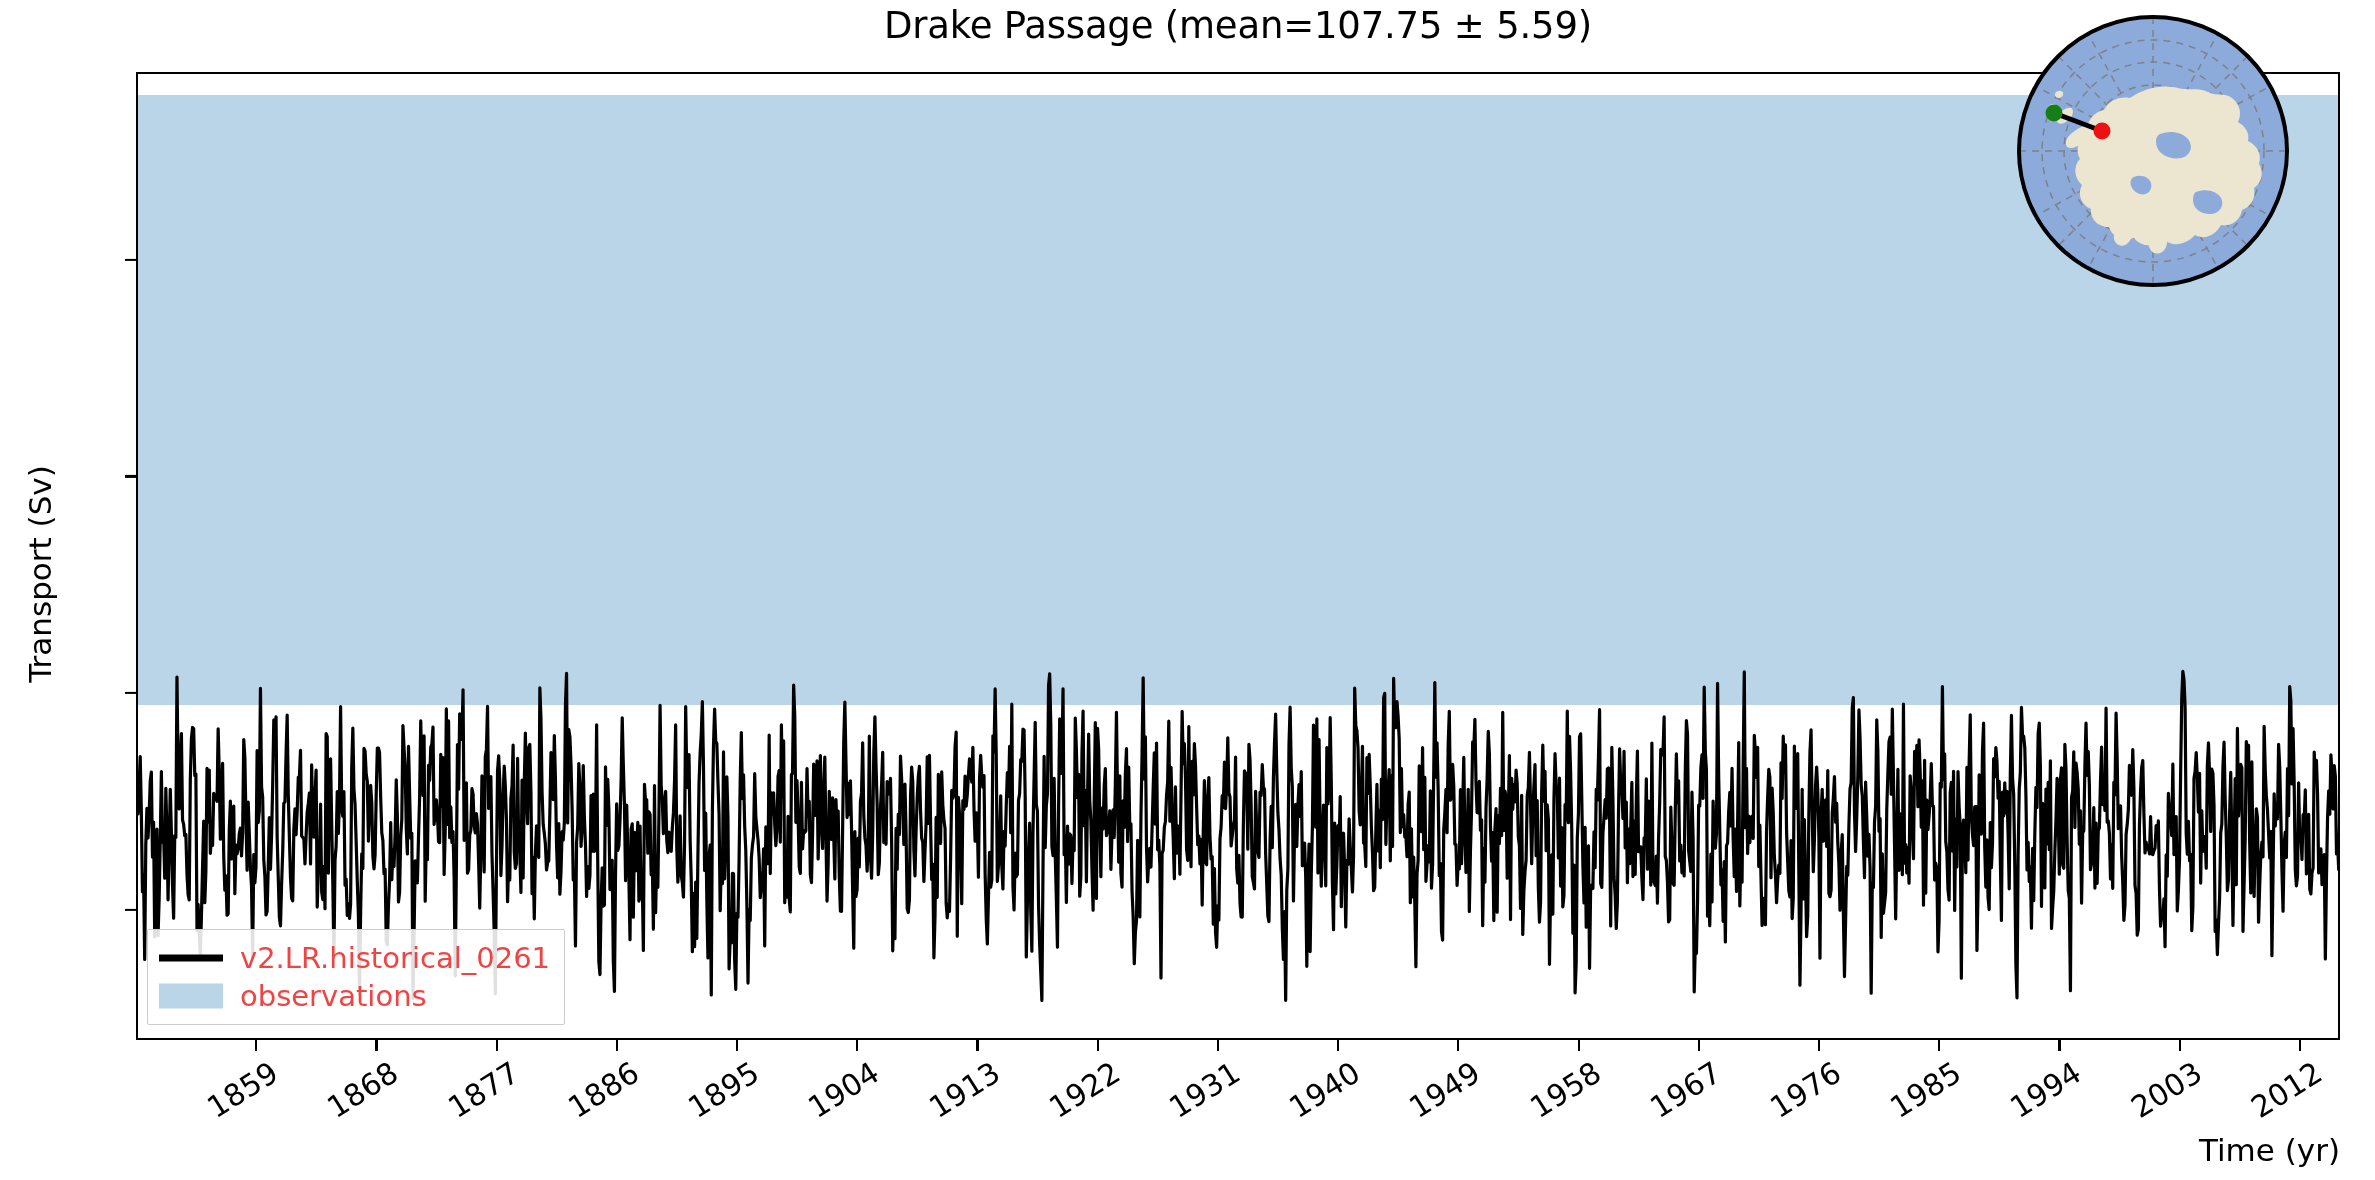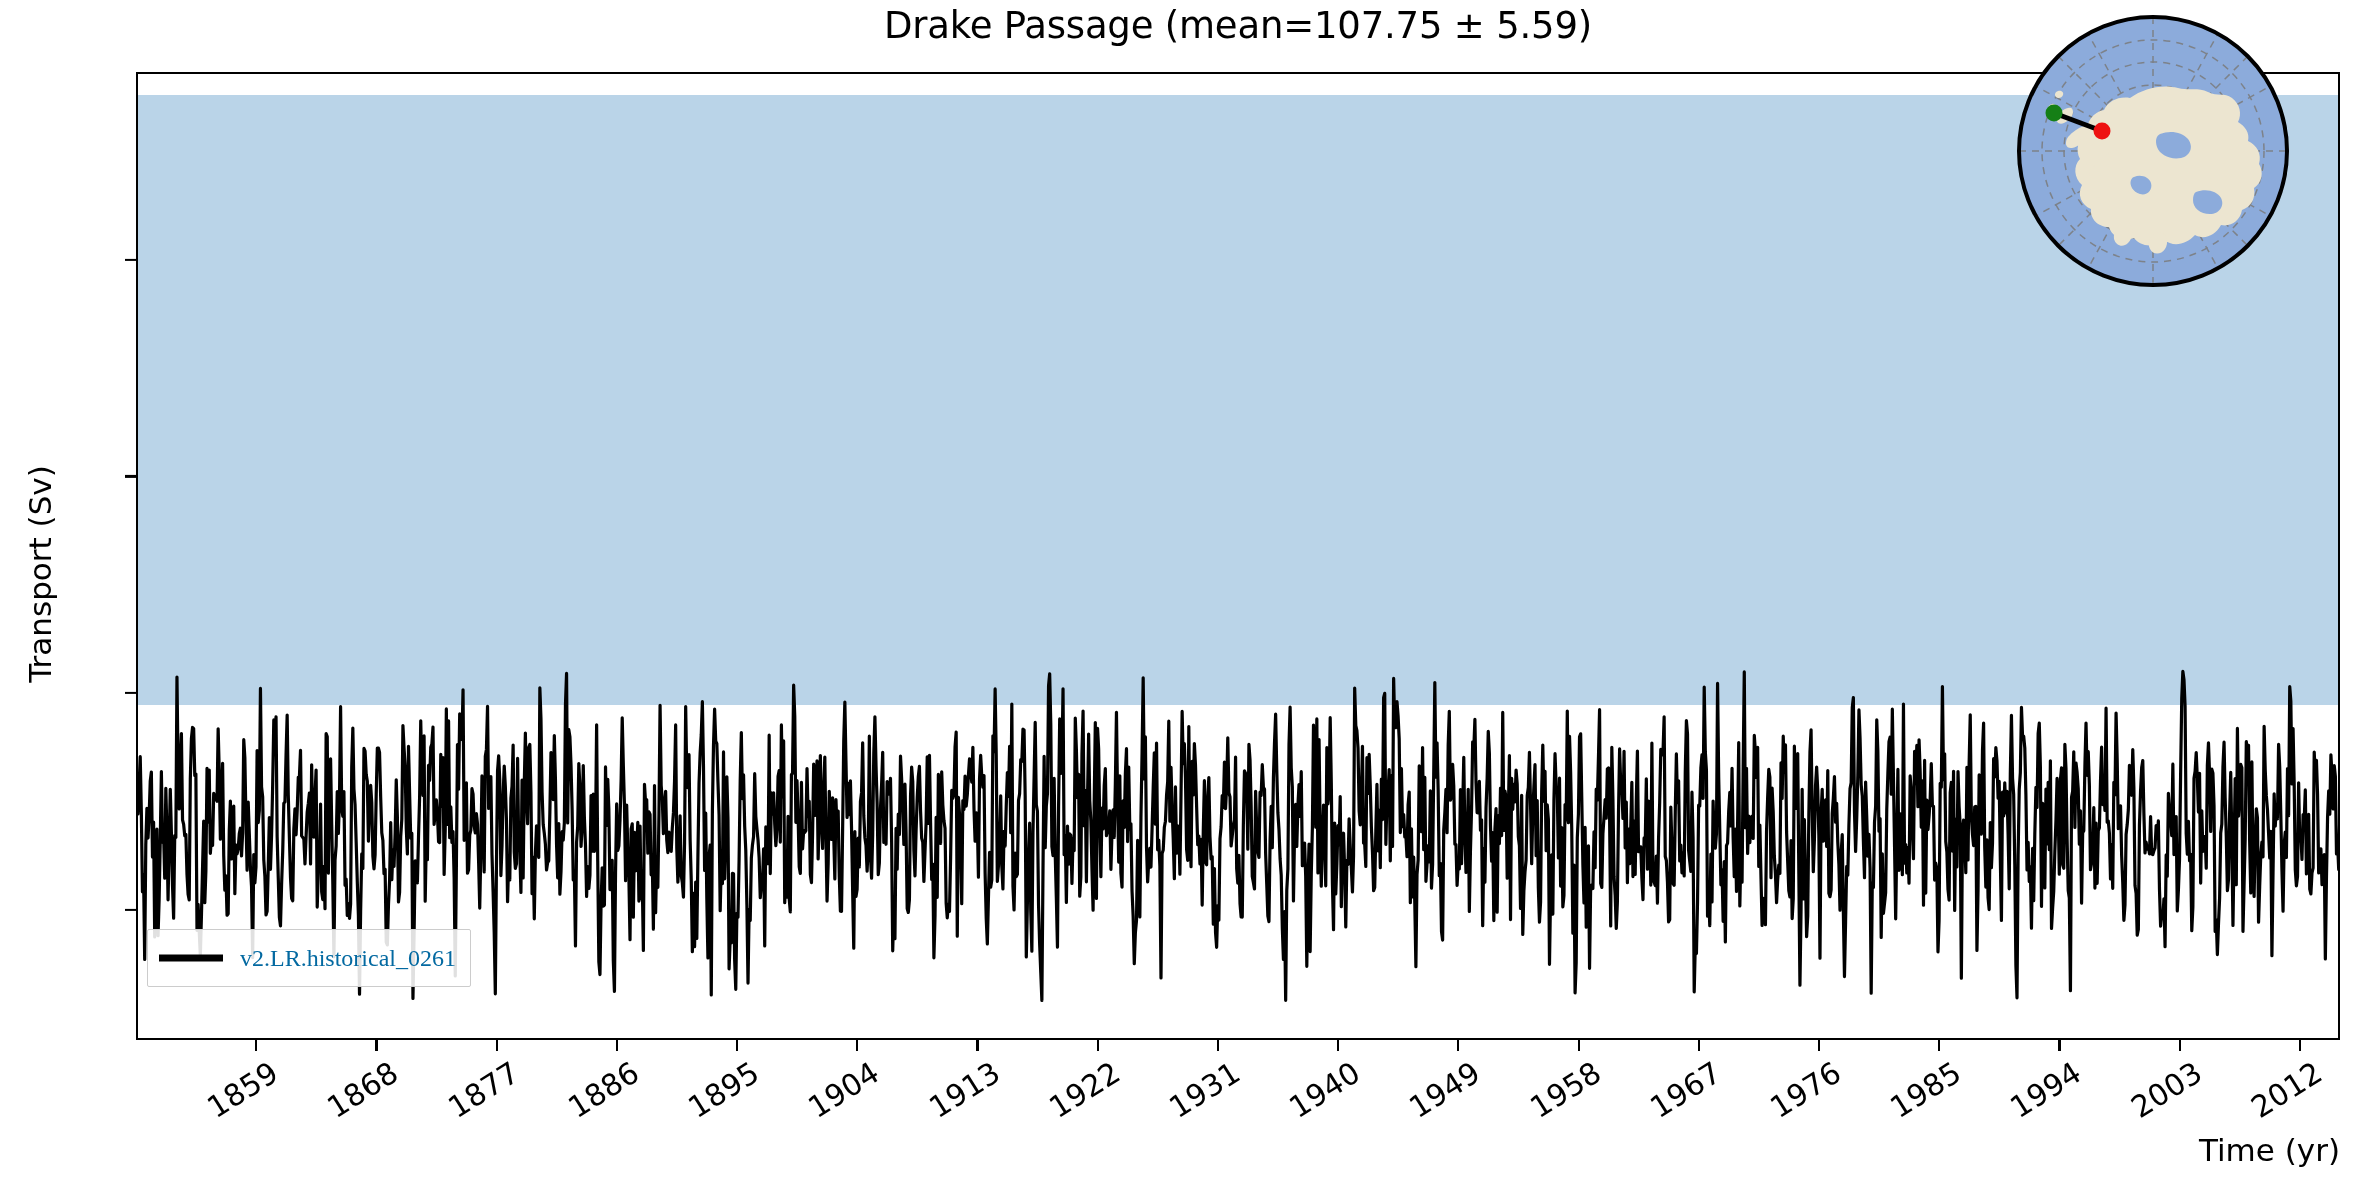--- a/index.html
+++ b/index.html
@@ -146,24 +146,23 @@
   }
   .legend-patch {
     position: absolute;
     left: 0; top: 50%;
     width: 64px;
     height: 25px;
     background: #bad4e8;
     transform: translateY(-50%);
   }
   .legend-label {
-    font-size: 24px;
-    color: #0369a1;
-    white-space: nowrap;
-    font-family: Liberation Serif, serif;
+    font-size: 29px;
+    color: #ef4444;
+    white-space: nowrap;
   }
 
   
   #inset-map {
     position: absolute;
     left: 2010px;
     top: 8px;
     width: 286px;
     height: 286px;
   }
@@ -230,20 +229,26 @@
       <div class="xtick-label" style="left: 2233.93px; width: 72px;">2012</div>
     </div>
   <div id="xlabel">Time (yr)</div>
 
   <div id="legend">
     <div class="legend-row">
       <span class="legend-key">
         <span class="legend-line"></span>
       </span>
       <span class="legend-label">v2.LR.historical_0261</span>
+    </div>
+    <div class="legend-row">
+      <span class="legend-key">
+        <span class="legend-patch"></span>
+      </span>
+      <span class="legend-label">observations</span>
     </div>
   </div>
 
   <div id="inset-map">
     <svg width="286" height="286" viewBox="0 0 286 286">
       <defs>
         <clipPath id="globeClip">
           <circle cx="143" cy="143" r="134"></circle>
         </clipPath>
       </defs>

